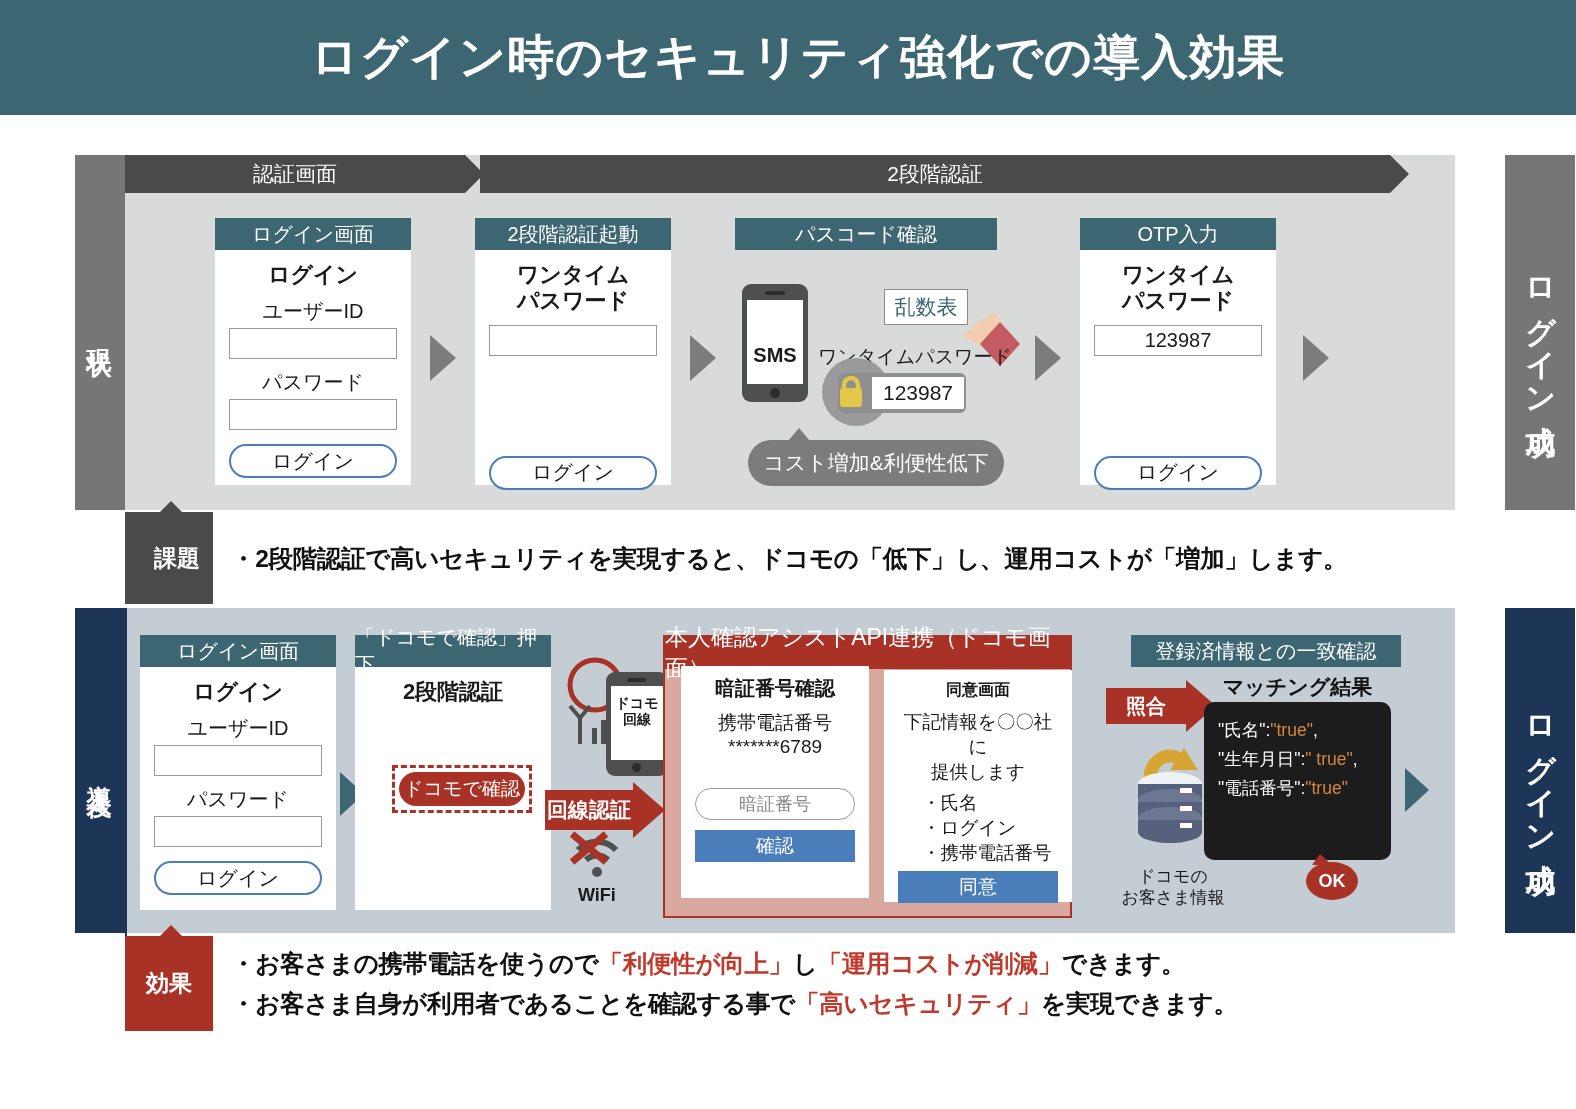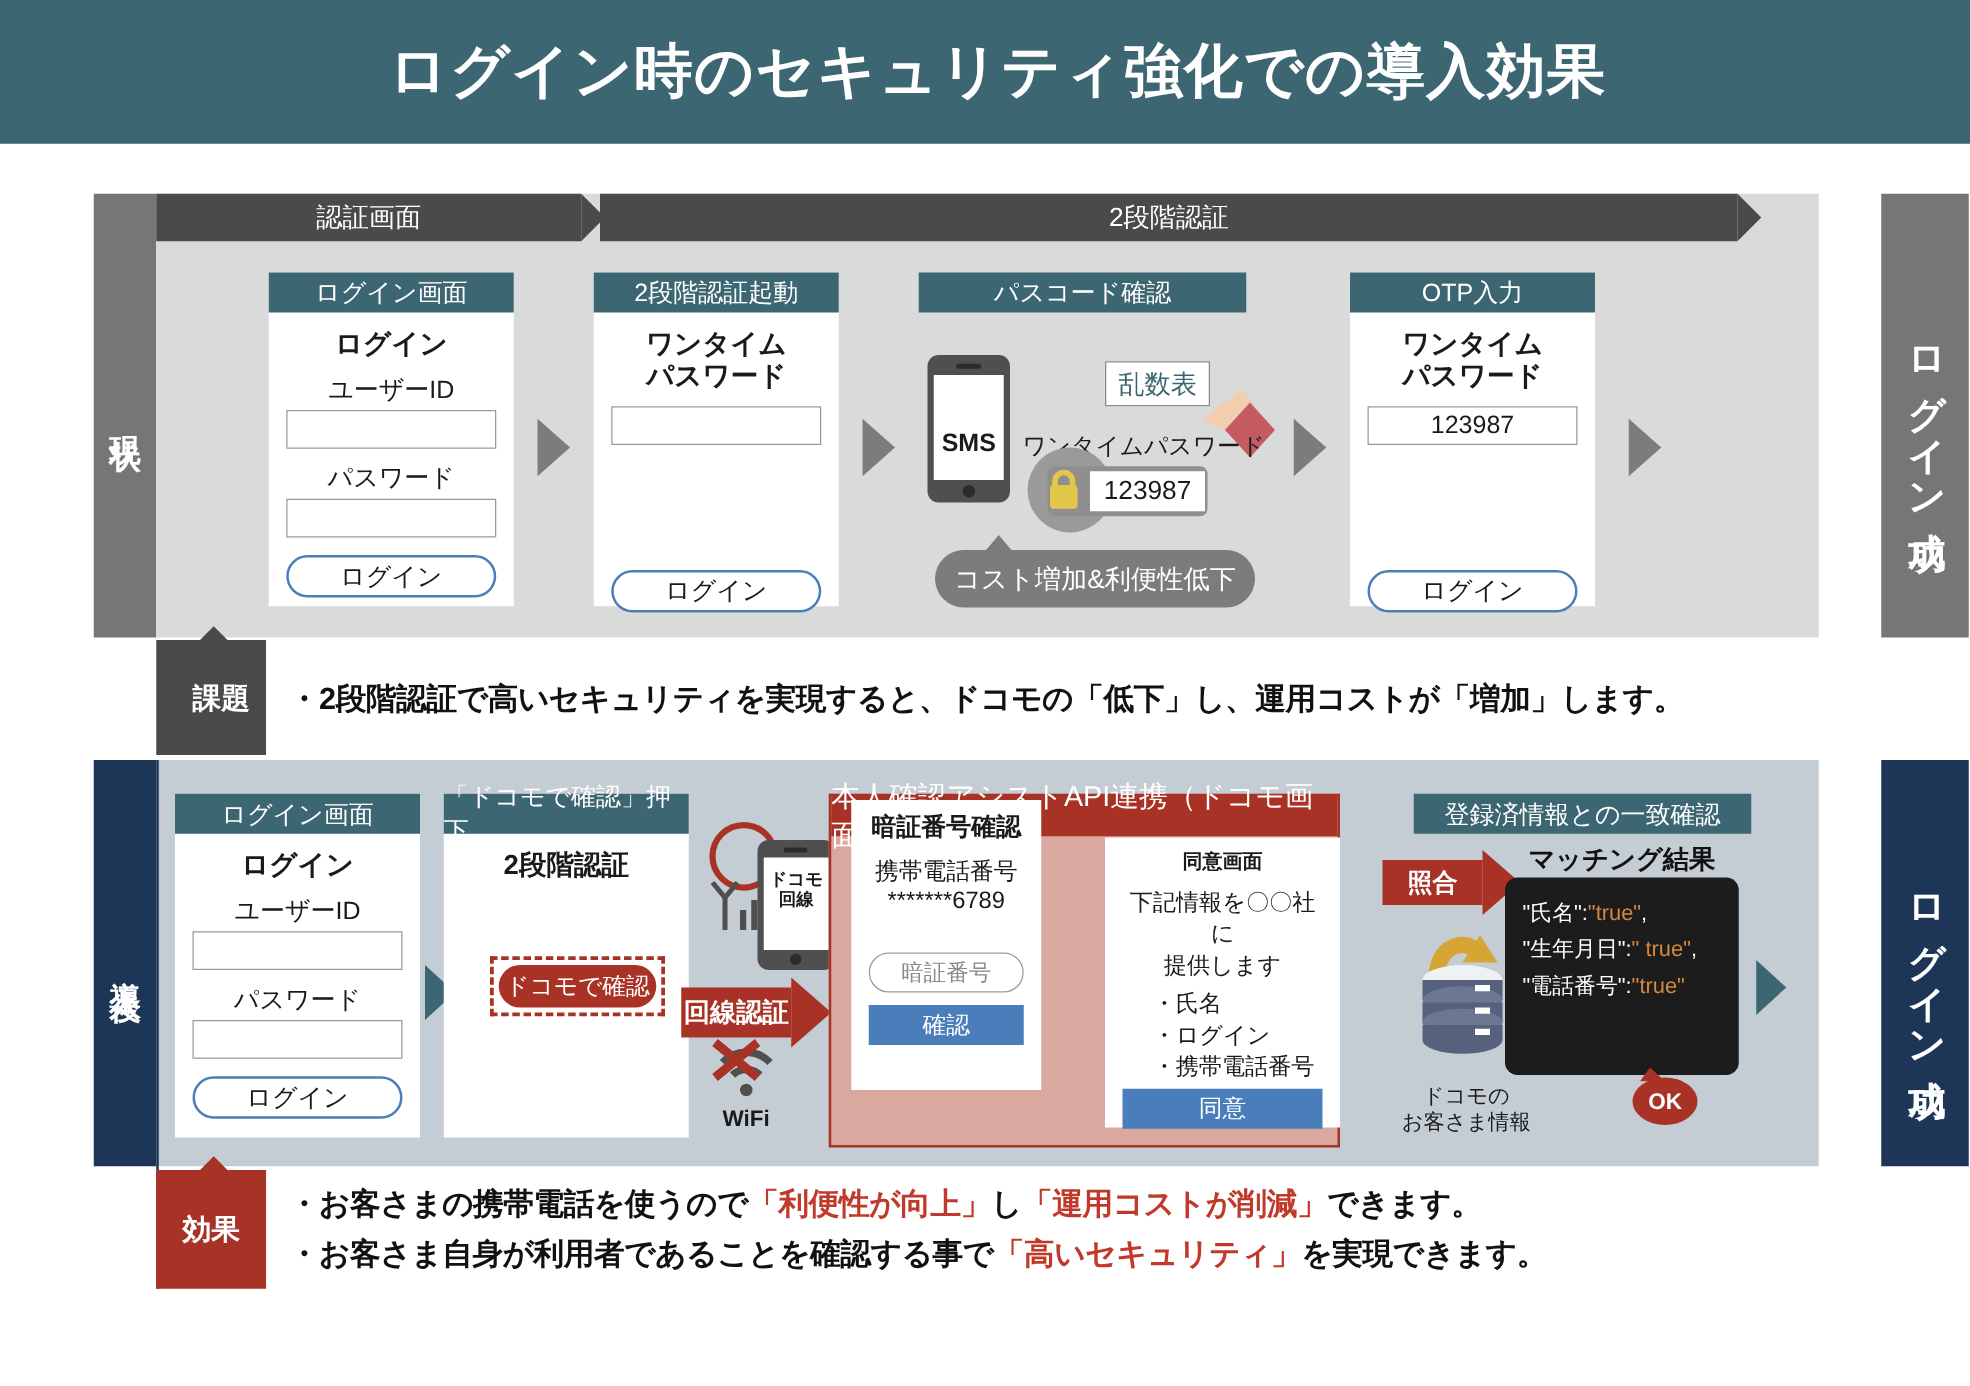--- a/index.html
+++ b/index.html
@@ -464,21 +464,21 @@
 <div class="red-arrow" style="left:545px; top:782px; width:120px; height:56px;">
   <div class="shaft" style="width:88px; height:40px; top:8px; font-size:21px;">回線認証</div>
   <div class="head" style="left:88px; top:0; border-width:28px 0 28px 32px;"></div>
 </div>
 
 <div id="api-panel">
   <div id="api-head">
     <span>本人確認アシストAPI連携（ドコモ画面）</span>
   </div>
 </div>
-<div class="card" style="left:681px; top:640px; width:152px; height:232px;">
+<div class="card" style="left:681px; top:666px; width:188px; height:232px;">
   <div class="card-body" style="padding-top:10px;">
     <div class="card-title" style="font-size:20px;">暗証番号確認</div>
     <div style="font-size:19px; color:#1a1a1a;">携帯電話番号</div>
     <div style="font-size:19px; color:#1a1a1a;">*******6789</div>
     <div style="margin-top:30px; height:32px; border:1px solid #9a9a9a; border-radius:16px;
                 display:flex; align-items:center; justify-content:center; color:#8a8a8a; font-size:18px;">暗証番号</div>
     <div style="margin-top:10px; height:32px; background:#4a7ebb; color:#ffffff; font-size:19px;
                 display:flex; align-items:center; justify-content:center;">確認</div>
   </div>
 </div>

